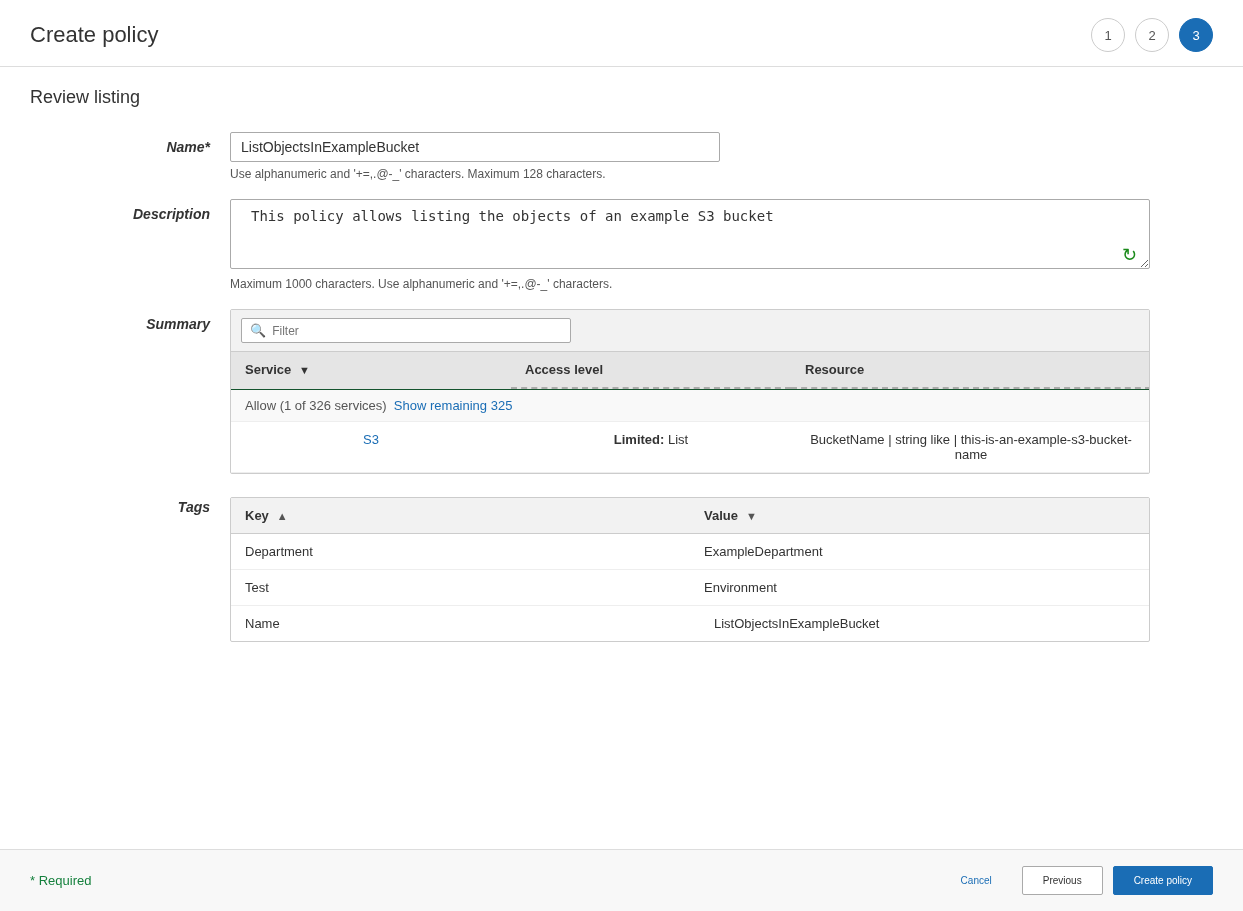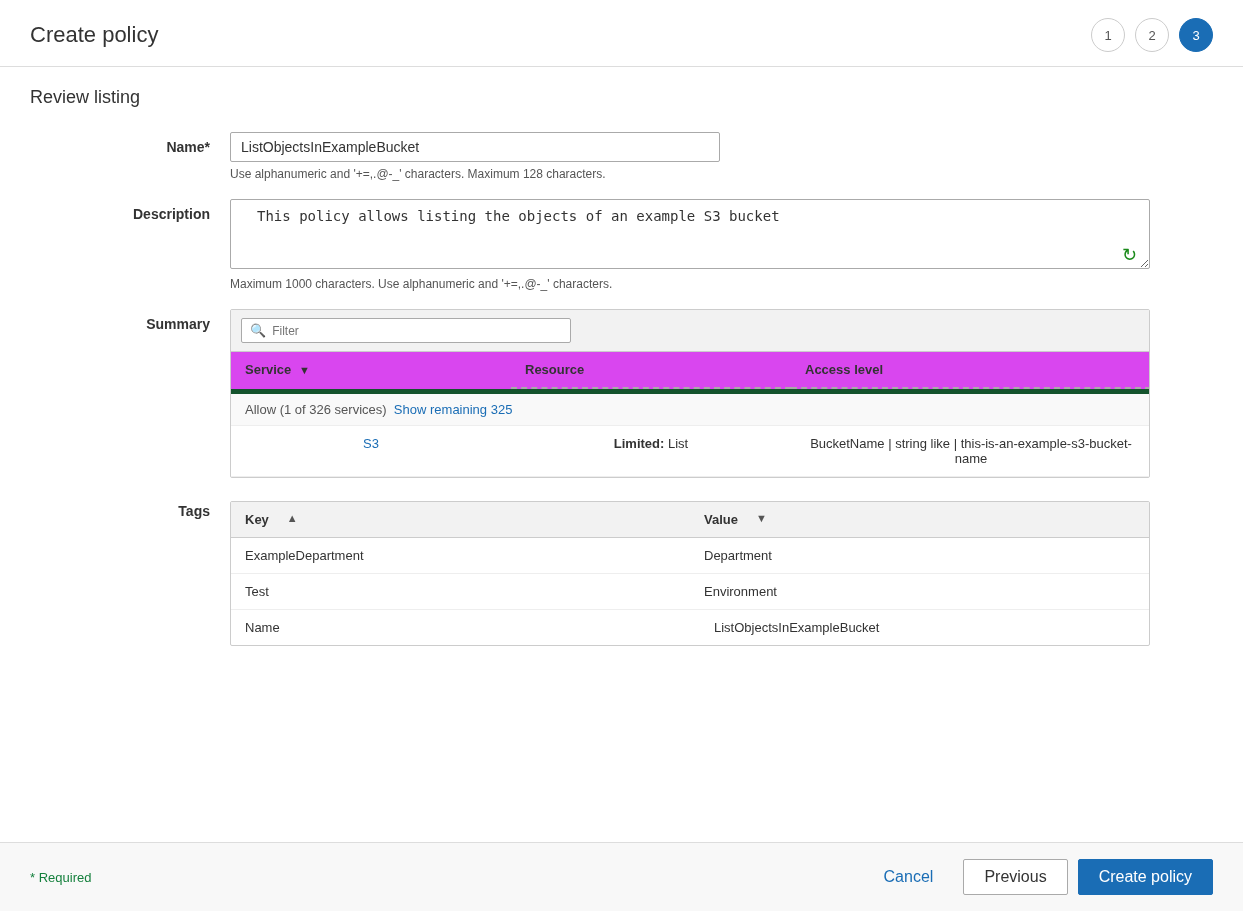--- a/index.html
+++ b/index.html
@@ -73,20 +73,21 @@
 
     .form-label {
       width: 200px;
       text-align: right;
       padding-right: 20px;
       padding-top: 7px;
       font-size: 14px;
       color: #333;
       font-weight: 600;
       flex-shrink: 0;
+      font-style: italic;
     }
 
     .form-field {
       flex: 1;
       max-width: 920px;
     }
 
     .form-input {
       width: 490px;
       padding: 6px 10px;
@@ -99,21 +100,21 @@
 
     .form-hint {
       font-size: 12px;
       color: #555;
       margin-top: 5px;
     }
 
     .form-textarea {
       width: 100%;
       max-width: 980px;
-      padding: 8px 26px;
+      padding: 8px 20px;
       border: 1px solid #aaa;
       border-radius: 2px;
       font-size: 14px;
       color: #333;
       background: #fff;
       height: 70px;
       resize: vertical;
       position: relative;
     }
 
@@ -168,22 +169,22 @@
       outline: none;
       font-size: 12px;
       color: #555;
       width: 100%;
       background: transparent;
     }
 
     .summary-header {
       display: grid;
       grid-template-columns: 280px 280px 360px 200px;
-      background: #d946ef;
-      border-bottom: 5px solid #14532d;
+      background: #e5e5e5;
+      border-bottom: 1px solid #14532d;
     }
 
     .summary-header-cell {
       padding: 10px 14px;
       font-size: 13px;
       font-weight: 600;
       color: #333;
       border-bottom: 2px dashed #aaa;
     }
 
@@ -240,21 +241,22 @@
       background: #f2f2f2;
       border-bottom: 1px solid #ccc;
     }
 
     .tags-header-cell {
       padding: 10px 14px;
       font-size: 13px;
       font-weight: 600;
       color: #333;
       display: flex;
-      gap: 18px;
+      align-items: center;
+      gap: 8px;
     }
 
     .sort-arrow {
       font-size: 11px;
       color: #555;
     }
 
     .tags-data-row {
       display: grid;
       grid-template-columns: 1fr 1fr;
@@ -291,21 +293,21 @@
     }
 
     .footer-buttons {
       display: flex;
       gap: 10px;
     }
 
     .btn {
       padding: 8px 20px;
       border-radius: 2px;
-      font-size: 16px;
+      font-size: 10px;
       cursor: pointer;
       border: 1px solid transparent;
     }
 
     .btn-cancel {
       background: transparent;
       border: none;
       color: #1a6db5;
     }
 
@@ -379,24 +381,24 @@
             <input type="text" class="filter-input" placeholder="Filter" style="">
           </div>
         </div>
 
         <div class="summary-header">
           <div class="summary-header-cell sortable no-underline">
             <span>Service</span>
             <span class="chevron-icon">▼</span>
           </div>
           <div class="summary-header-cell">
+            <span>Access level</span>
+          </div>
+          <div class="summary-header-cell">
             <span>Resource</span>
-          </div>
-          <div class="summary-header-cell">
-            <span>Access level</span>
           </div>
 
         </div>
 
         <div class="allow-row">
           <span>Allow (1 of 326 services)</span>
           &nbsp;<a href="#">Show remaining 325</a>
         </div>
 
         <div class="summary-data-row">
@@ -423,22 +425,22 @@
             <span>Key</span>
             <span class="sort-arrow">▲</span>
           </div>
           <div class="tags-header-cell">
             <span>Value</span>
             <span class="sort-arrow">▼</span>
           </div>
         </div>
 
         <div class="tags-data-row">
+          <div class="tags-data-cell">Department</div>
           <div class="tags-data-cell">ExampleDepartment</div>
-          <div class="tags-data-cell">Department</div>
         </div>
         <div class="tags-data-row">
           <div class="tags-data-cell">Test</div>
           <div class="tags-data-cell">Environment</div>
         </div>
         <div class="tags-data-row">
           <div class="tags-data-cell">Name</div>
           <div class="tags-data-cell">ListObjectsInExampleBucket</div>
         </div>
       </div>

